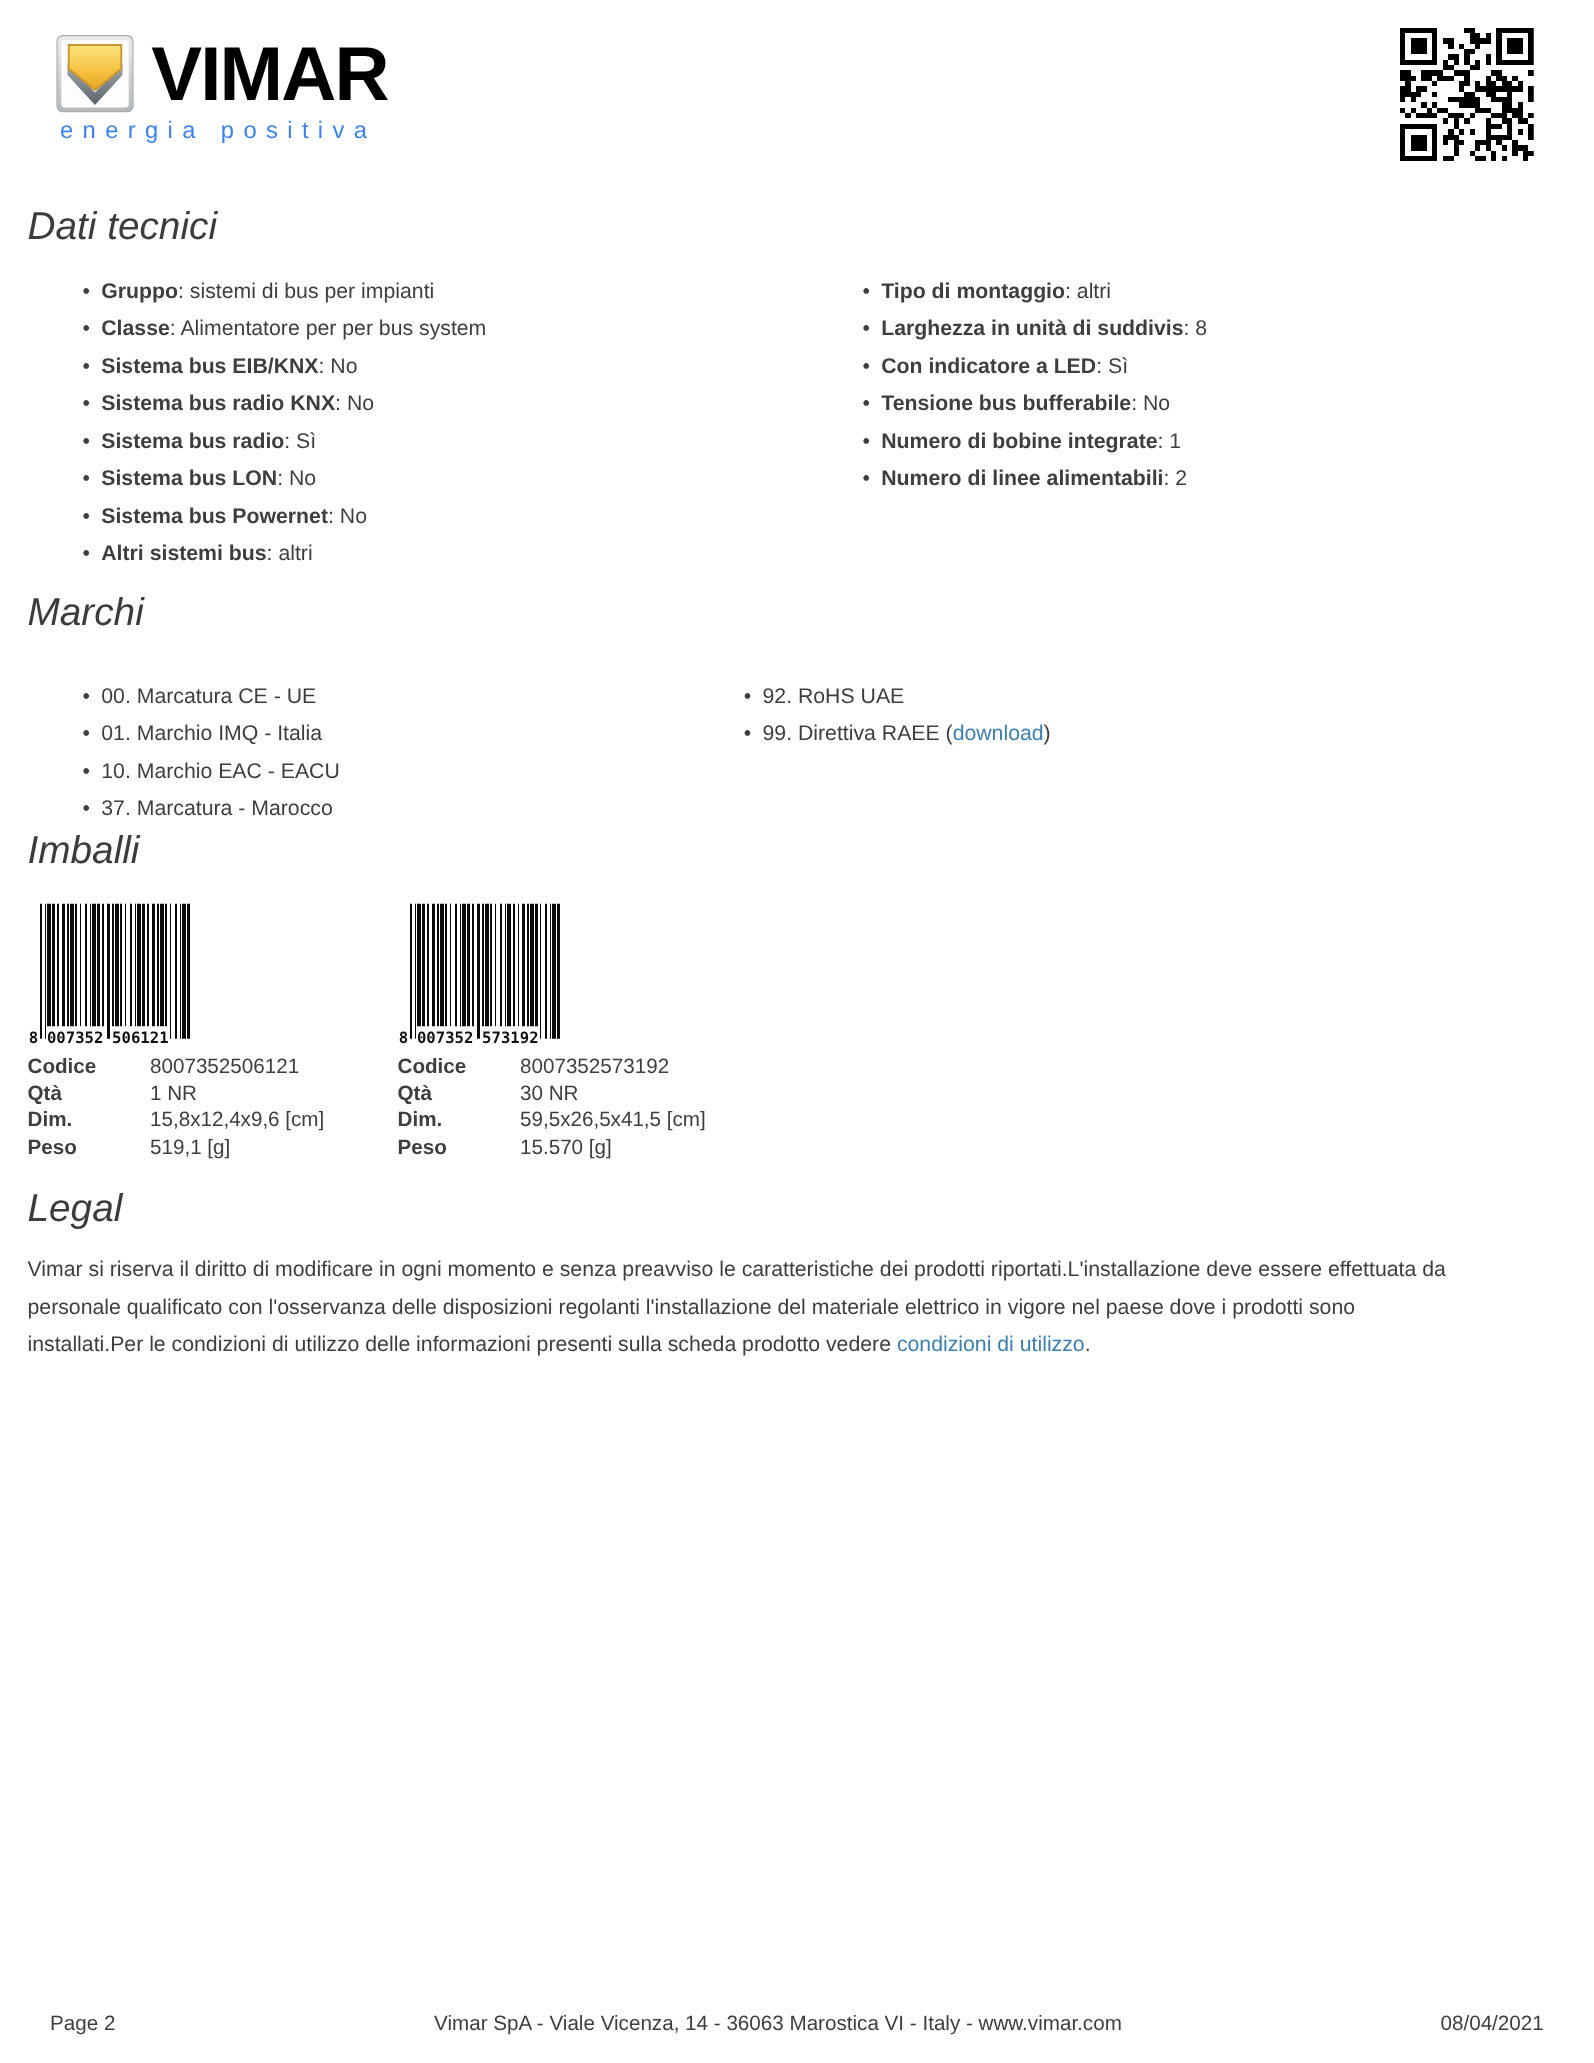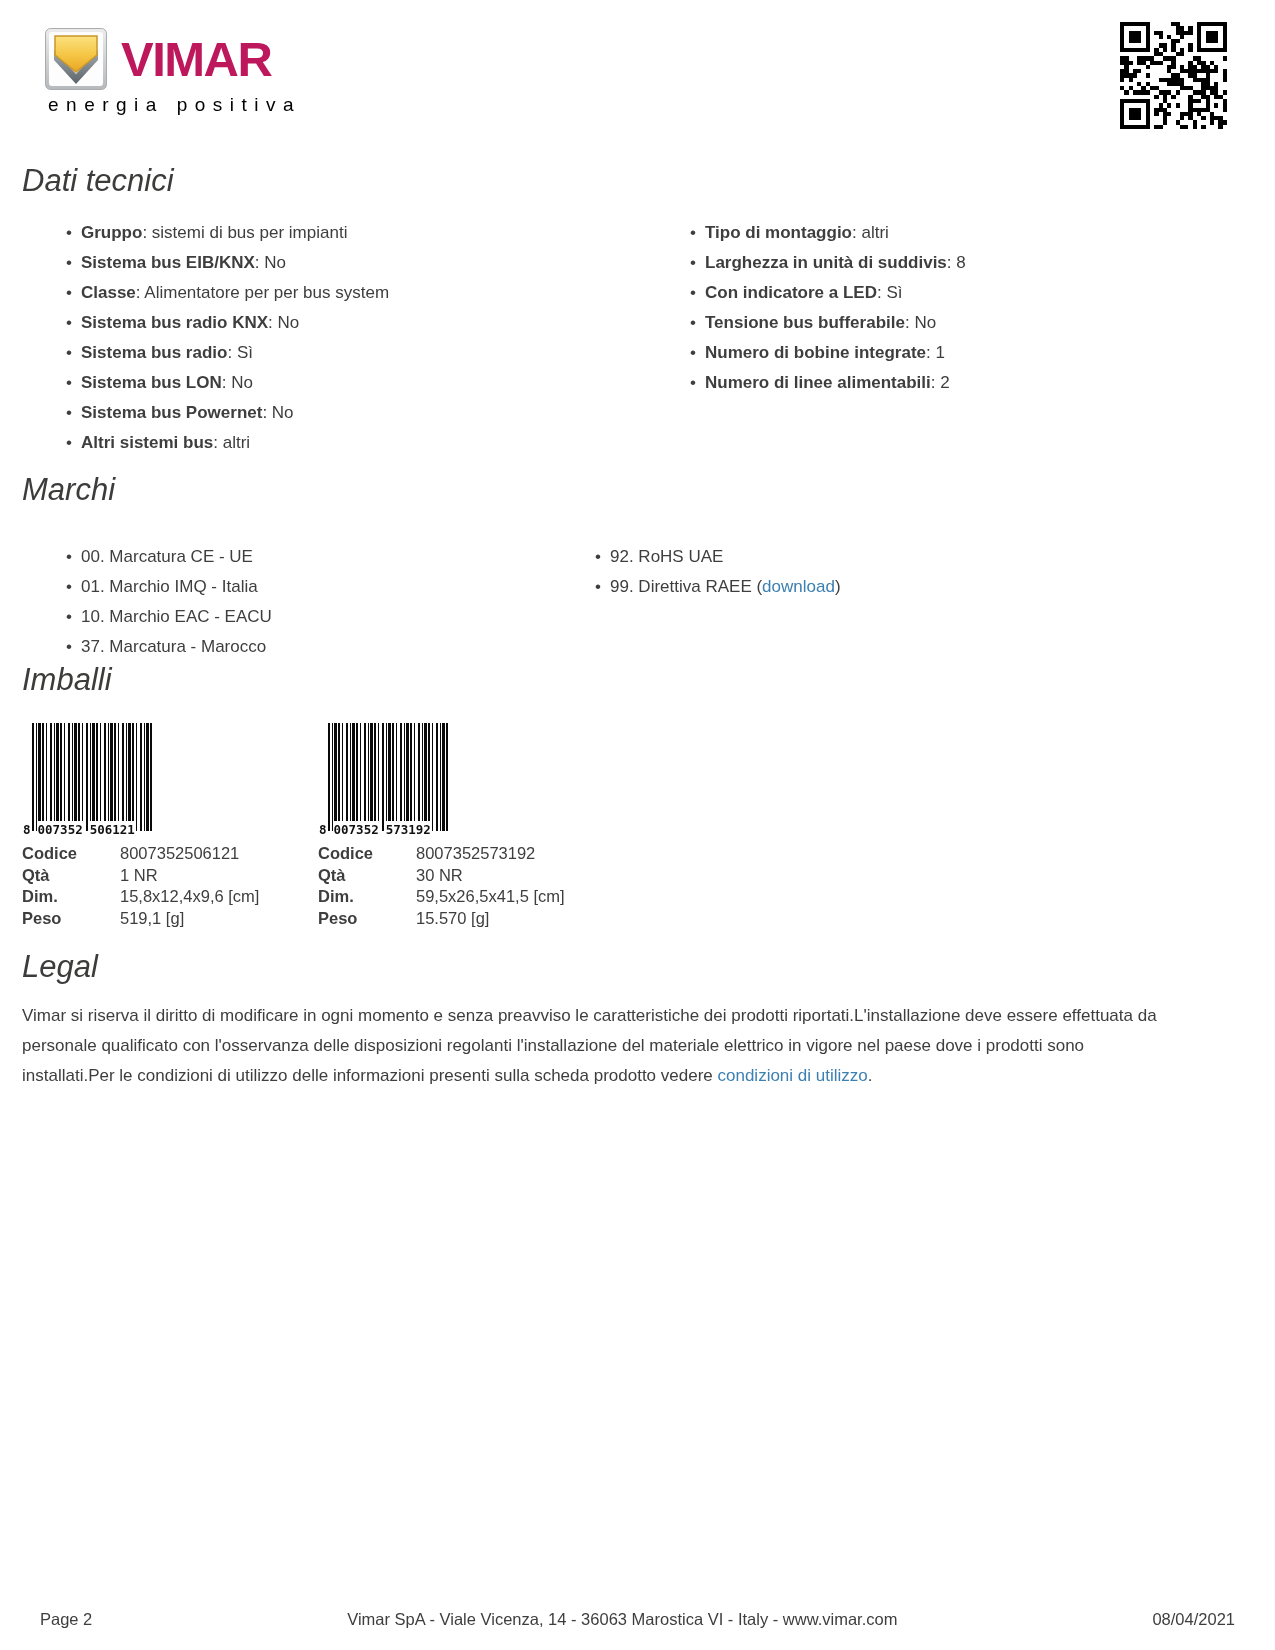--- a/index.html
+++ b/index.html
@@ -6,22 +6,22 @@
   body{
     width:1275px;height:1650px;position:relative;overflow:hidden;
     background:#ffffff;color:#3e3e3e;
     font-family:"Liberation Sans",sans-serif;
     -webkit-font-smoothing:antialiased;
   }
   
   .logo-block{position:absolute;left:45px;top:28px;}
   .logo-row{display:flex;align-items:center;gap:14px;}
   .logo-mark{width:62px;height:62px;display:block;}
-  .brand{font-size:49px;font-weight:700;letter-spacing:-1.5px;line-height:62px;color:#be185d;}
-  .tagline{margin-top:4px;margin-left:3px;font-size:19px;letter-spacing:7.5px;color:#000000;}
+  .brand{font-size:61px;font-weight:700;letter-spacing:-1.5px;line-height:62px;color:#000000;}
+  .tagline{margin-top:4px;margin-left:3px;font-size:19px;letter-spacing:7.5px;color:#3b82f6;}
   .qr{position:absolute;left:1120px;top:22px;width:107px;height:107px;}
   
   h2{position:absolute;margin:0;font-size:31px;font-weight:400;color:#3c3c3b;line-height:36px;font-style:italic;}
   #h-dati{left:22px;top:163px;}
   #h-marchi{left:22px;top:472px;}
   #h-imballi{left:22px;top:662px;}
   #h-legal{left:22px;top:949px;}
   
   ul.blist{position:absolute;margin:0;padding:0;list-style:none;}
   #dt-left{left:66px;top:218px;}
@@ -300,23 +300,23 @@
     <rect x="19" y="24" width="1" height="1" fill="#000"></rect>
     <rect x="23" y="24" width="1" height="1" fill="#000"></rect>
   </svg>
 
 <h2 id="h-dati">Dati tecnici</h2>
 
 <ul class="blist" id="dt-left">
 
     <li><span class="bld">Gruppo</span><span>: </span><span>sistemi di bus per impianti</span></li>
 
+    <li><span class="bld">Classe</span><span>: </span><span>Alimentatore per per bus system</span></li>
+
     <li><span class="bld">Sistema bus EIB/KNX</span><span>: </span><span>No</span></li>
-
-    <li><span class="bld">Classe</span><span>: </span><span>Alimentatore per per bus system</span></li>
 
     <li><span class="bld">Sistema bus radio KNX</span><span>: </span><span>No</span></li>
 
     <li><span class="bld">Sistema bus radio</span><span>: </span><span>Sì</span></li>
 
     <li><span class="bld">Sistema bus LON</span><span>: </span><span>No</span></li>
 
     <li><span class="bld">Sistema bus Powernet</span><span>: </span><span>No</span></li>
 
     <li><span class="bld">Altri sistemi bus</span><span>: </span><span>altri</span></li>

